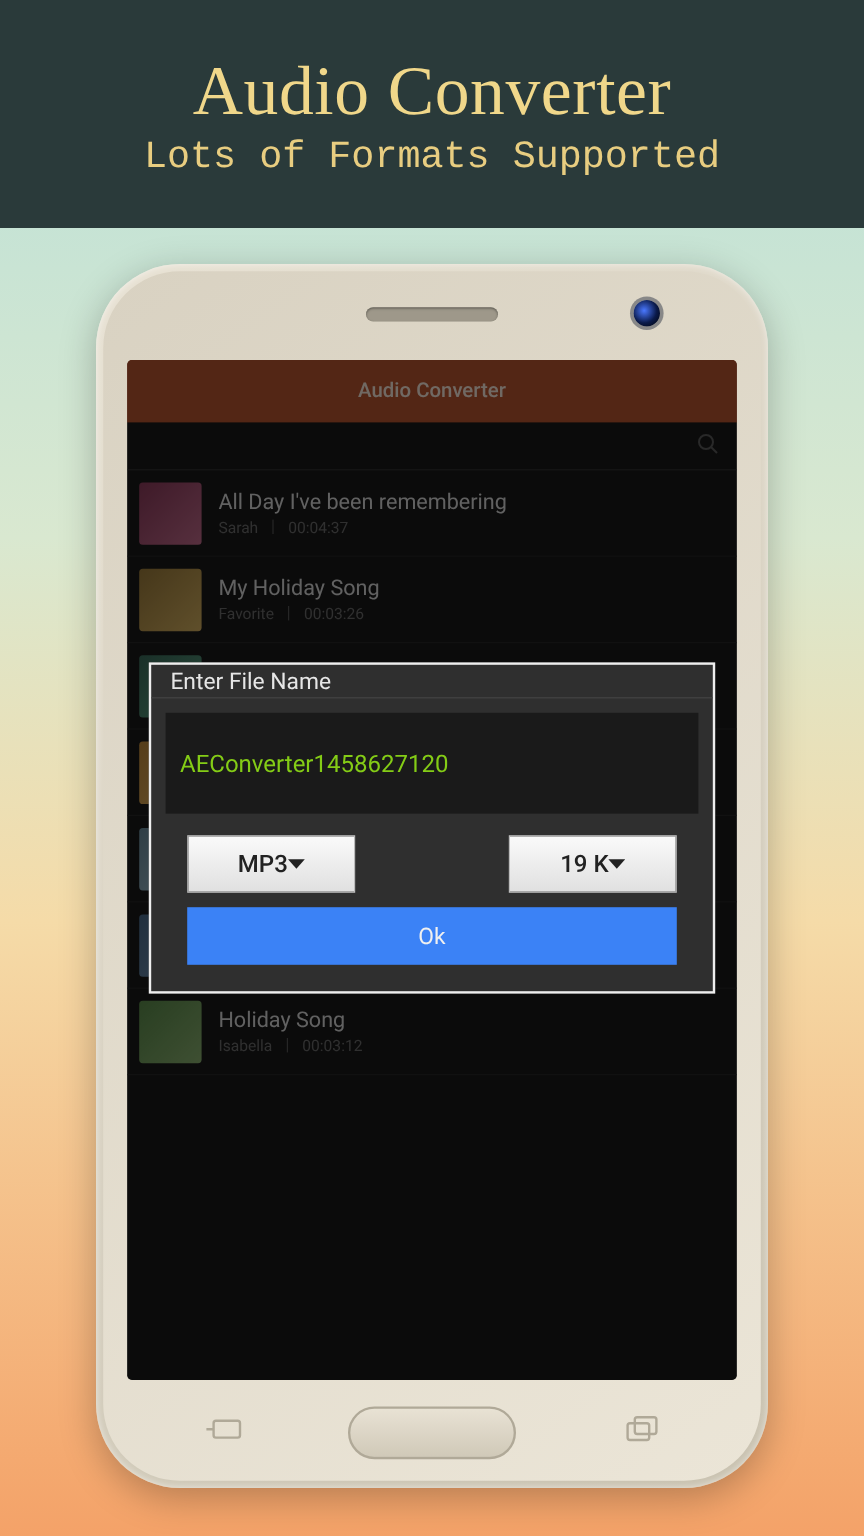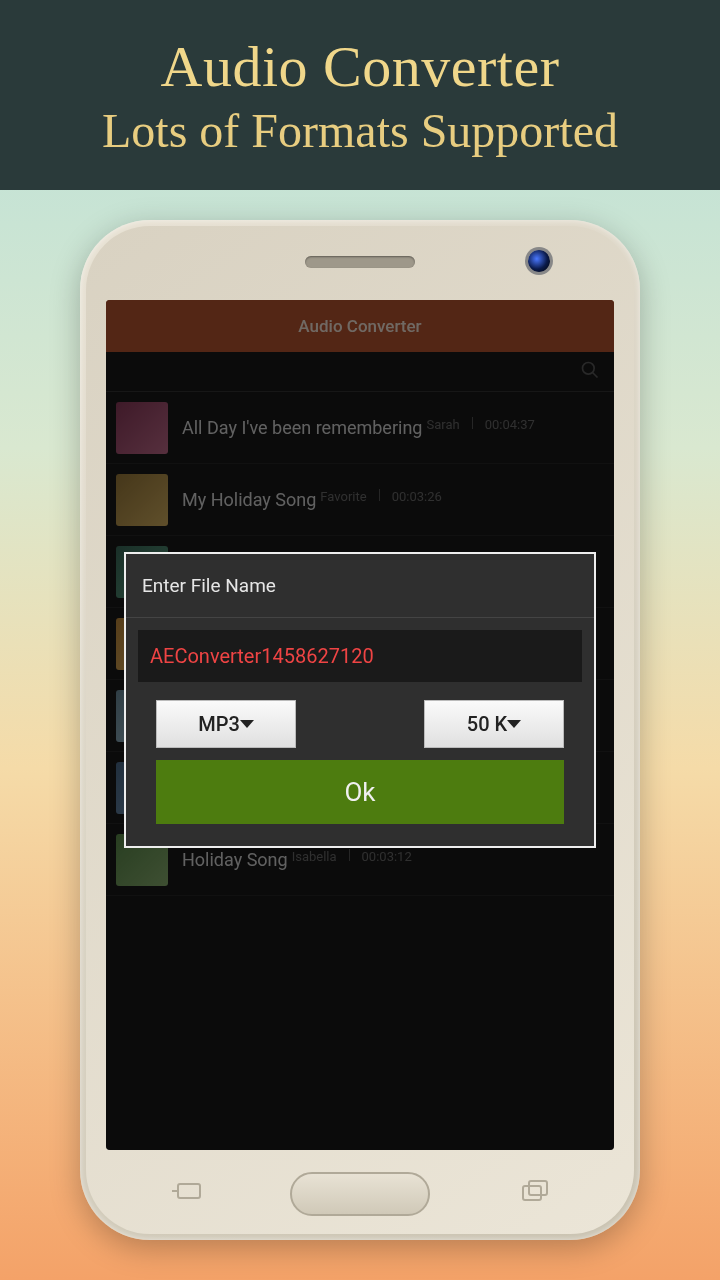--- a/index.html
+++ b/index.html
@@ -1,52 +1,52 @@
 <!DOCTYPE html>
 <html><head>
 <meta charset="utf-8">
 <style>
 *{margin:0;padding:0;box-sizing:border-box;font-family:-apple-system,BlinkMacSystemFont,"Segoe UI",Roboto,Arial,sans-serif}
 html,body{width:720px;height:1280px;overflow:hidden}
 .page{width:720px;height:1280px;position:relative;background:linear-gradient(180deg,#b9e0d8 0%,#d9e8d0 35%,#f5dba8 60%,#f4a268 100%)}
 .header-band{width:100%;height:190px;background:#2a3a3a;display:flex;flex-direction:column;align-items:center;justify-content:center}
 .header-title{color:#f0d78a;font-size:58px;font-weight:300;letter-spacing:.5px;font-family:Georgia,serif}
-.header-sub{color:#e8cd80;font-size:48px;font-weight:300;margin-top:3px;font-family:Liberation Serif, serif}
+.header-sub{color:#e8cd80;font-size:32px;font-weight:300;margin-top:3px;font-family:Liberation Mono, monospace}
 .phone{position:absolute;left:50%;top:220px;transform:translateX(-50%);width:560px;height:1020px;border-radius:70px;background:linear-gradient(145deg,#e8e2d4,#c9c2b0);box-shadow:0 8px 30px rgba(0,0,0,.25),inset 0 0 6px rgba(255,255,255,.6)}
 .phone-inner{position:absolute;inset:6px;border-radius:64px;background:linear-gradient(145deg,#d9d2c2,#ebe5d7)}
 .earpiece{position:absolute;top:36px;left:50%;transform:translateX(-50%);width:110px;height:12px;border-radius:6px;background:#9e988a;box-shadow:inset 0 1px 2px rgba(0,0,0,.4)}
 .camera{position:absolute;top:30px;right:90px;width:22px;height:22px;border-radius:50%;background:radial-gradient(circle at 40% 40%,#4a78ff 0%,#0a1a4a 55%,#000 100%);box-shadow:0 0 0 3px #888}
 .screen{position:absolute;top:80px;left:26px;right:26px;bottom:90px;background:#1a1a1a;border-radius:4px;overflow:hidden}
 .app-bar{height:52px;background:#b9542f;display:flex;align-items:center;justify-content:center;color:#f8e8dc;font-size:17px;font-weight:500}
 .search-row{height:40px;display:flex;align-items:center;justify-content:flex-end;padding:0 14px;border-bottom:1px solid #333}
 .search-row svg{width:20px;height:20px;opacity:.45}
 .list{display:flex;flex-direction:column}
 .row{display:flex;align-items:center;height:72px;padding:0 10px;border-bottom:1px solid #262626}
 .thumb{width:52px;height:52px;border-radius:3px;flex:0 0 52px;margin-right:14px}
 .t0{background:linear-gradient(135deg,#8a3a5a,#c06a8a)}
 .t1{background:linear-gradient(135deg,#9a7a3a,#d4b060)}
 .t2{background:linear-gradient(135deg,#3a6a5a,#5aa080)}
 .t3{background:linear-gradient(135deg,#c08a3a,#e0b060)}
 .t4{background:linear-gradient(135deg,#6a8a9a,#a0c0d0)}
 .t5{background:linear-gradient(135deg,#4a6a8a,#7090b0)}
 .t6{background:linear-gradient(135deg,#5a8a4a,#8ab070)}
-.meta{display:flex;flex-direction:row;gap:4px;min-width:0}
+.meta{display:flex;flex-direction:column;gap:4px;min-width:0}
 .title{color:#d8d8d8;font-size:18px;white-space:nowrap;overflow:hidden;text-overflow:ellipsis}
 .sub{display:flex;color:#6a6a6a;font-size:13px}
 .sub .divider{width:1px;height:12px;background:#555;margin:0 12px}
 .dimmer{position:absolute;inset:0;background:rgba(0,0,0,.55)}
 .dialog{position:absolute;left:18px;right:18px;top:252px;background:#2f2f2f;border:2px solid #eee;padding:0}
-.dlg-title{color:#e6e6e6;font-size:19px;padding:20px 16px;border-bottom:1px solid #444}
-.dlg-input{margin:12px 28px 0 12px;background:#1a1a1a;color:#ef4444;font-size:20px;padding:14px 12px;border:none;outline:none;width:calc(100% - 24px)}
+.dlg-title{color:#e6e6e6;font-size:19px;padding:2px 16px;border-bottom:1px solid #444}
+.dlg-input{margin:12px 28px 0 12px;background:#1a1a1a;color:#84cc16;font-size:20px;padding:30px 12px;border:none;outline:none;width:calc(100% - 24px)}
 .dlg-row{display:flex;justify-content:space-between;padding:18px 30px 6px 30px}
 .dd{flex:0 0 140px;height:48px;background:linear-gradient(#fafafa,#e0e0e0);border:1px solid #bbb;display:flex;align-items:center;justify-content:center;color:#222;font-size:20px;font-weight:500}
 .caret{width:0;height:0;border-left:7px solid transparent;border-right:7px solid transparent;border-top:8px solid #222}
 .dlg-cur{display:flex;justify-content:space-between;padding:8px 30px 14px 30px;color:#9a9a9a;font-size:17px}
 .dlg-btns{display:flex;gap:20px;padding:6px 30px 22px 30px}
-.dbtn{flex:1;height:64px;background:#4d7c0f;color:#f0f0f0;font-size:26px;display:flex;align-items:center;justify-content:center;border:none;cursor:pointer}
+.dbtn{flex:1;height:48px;background:#3b82f6;color:#f0f0f0;font-size:19px;display:flex;align-items:center;justify-content:center;border:none;cursor:pointer}
 .home-btn{position:absolute;bottom:24px;left:50%;transform:translateX(-50%);width:140px;height:44px;border-radius:22px;border:2px solid #b0a998;background:linear-gradient(#e8e2d4,#d0c9b8)}
 .nav-back,.nav-recent{position:absolute;bottom:32px;color:#a8a090}
 .nav-back{left:90px}
 .nav-recent{right:90px}
 </style>
 </head>
 <body>
 
 <div class="page">
   <div class="header-band">
@@ -137,21 +137,21 @@
 
       <div class="dialog">
         <div class="dlg-title">Enter File Name</div>
         <input class="dlg-input" value="AEConverter1458627120" style="">
         <div class="dlg-row">
           <div class="dd">
             <span>MP3</span>
             <span class="caret"></span>
           </div>
           <div class="dd">
-            <span>50 K</span>
+            <span>19 K</span>
             <span class="caret"></span>
           </div>
         </div>
         <div class="dlg-btns">
           <button class="dbtn">Ok</button>
         </div>
       </div>
     </div>
 
     <div class="nav-back">

